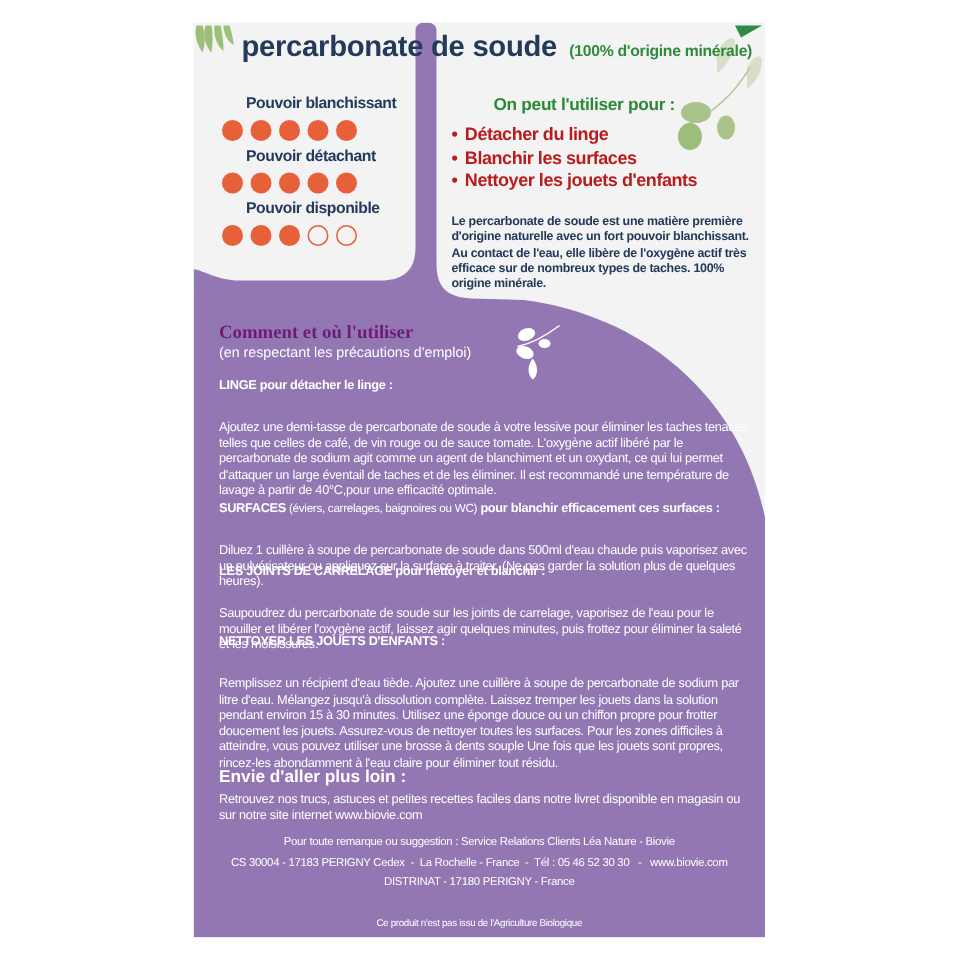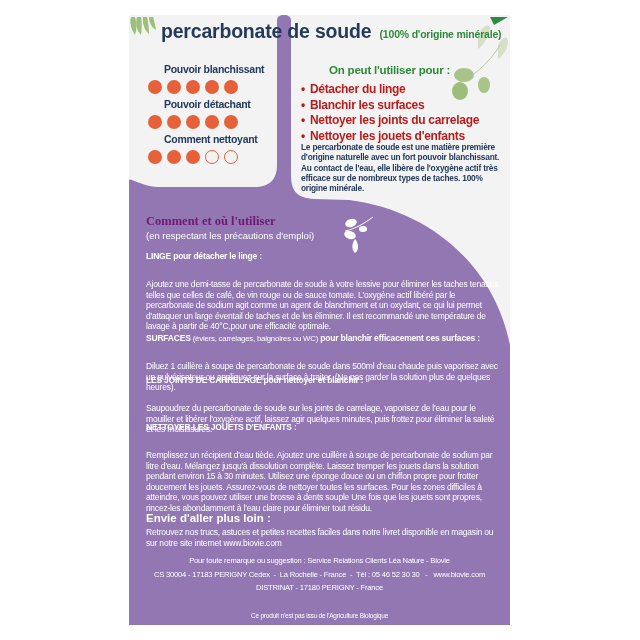--- a/index.html
+++ b/index.html
@@ -86,37 +86,36 @@
       <div class="rating-label">Pouvoir détachant</div>
       <div class="dots">
         <span class="dot"></span>
         <span class="dot"></span>
         <span class="dot"></span>
         <span class="dot"></span>
         <span class="dot"></span>
       </div>
     </div>
     <div class="rating">
-      <div class="rating-label">Comment nettoyant</div>
+      <div class="rating-label">Pouvoir disponible</div>
       <div class="dots">
         <span class="dot"></span>
         <span class="dot"></span>
         <span class="dot"></span>
         <span class="dot empty"></span>
         <span class="dot empty"></span>
       </div>
     </div>
   </div>
 
   <div class="uses">
     <div class="uses-title">On peut l'utiliser pour :</div>
     <ul class="uses-list">
       <li>Détacher du linge</li>
       <li>Blanchir les surfaces</li>
-      <li>Nettoyer les joints du carrelage</li>
       <li>Nettoyer les jouets d'enfants</li>
     </ul>
   </div>
 
   <div class="desc">Le percarbonate de soude est une matière première d'origine naturelle avec un fort pouvoir blanchissant. Au contact de l'eau, elle libère de l'oxygène actif très efficace sur de nombreux types de taches. 100% origine minérale.</div>
 
   <svg class="olive-white" width="34" height="40" viewBox="0 0 34 40">
     <path d="M4 16 C14 14, 24 8, 32 2" stroke="#ffffff" stroke-width="1" fill="none"></path>
     <ellipse cx="10" cy="8" rx="6" ry="4" fill="#ffffff" transform="rotate(-20 10 8)"></ellipse>
     <ellipse cx="9" cy="20" rx="6" ry="4" fill="#ffffff" transform="rotate(20 9 20)"></ellipse>

